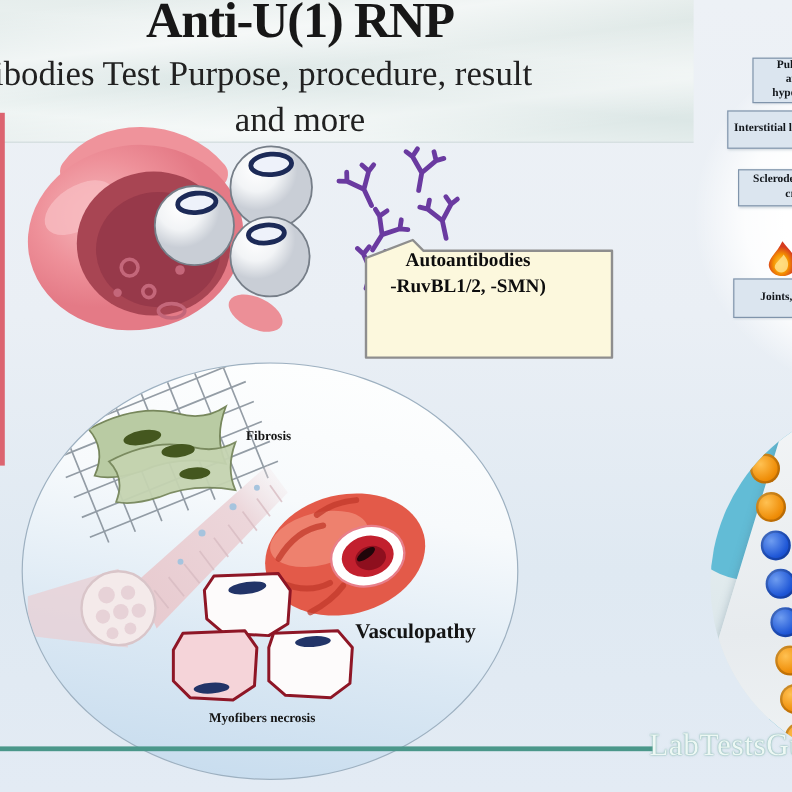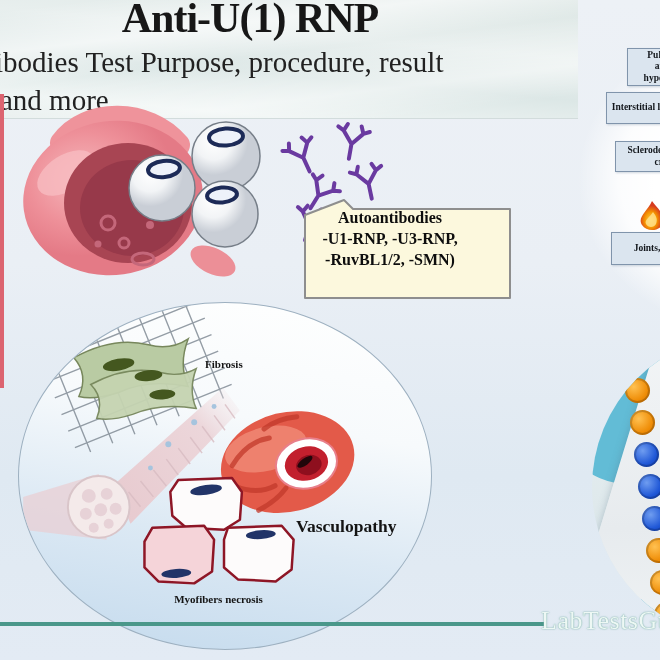--- a/index.html
+++ b/index.html
@@ -17,21 +17,21 @@
   }
   .page-title{
     position:absolute;left:0;top:-6px;width:500px;text-align:center;
     font-size:42px;font-weight:bold;color:#171717;letter-spacing:-1px;
   }
   .subtitle1{
     position:absolute;left:-5px;top:46px;white-space:nowrap;
     font-size:29px;color:#212121;
   }
   .subtitle2{
-    position:absolute;left:0;top:84px;width:500px;text-align:left;
+    position:absolute;left:0;top:84px;width:500px;text-align:center;
     font-size:29px;color:#212121;
   }
   .red-bar{position:absolute;left:0;top:94px;width:4px;height:294px;background:#dc6470;}
 
   
   .white-ellipse{
     position:absolute;left:578px;top:28px;width:340px;height:304px;border-radius:50%;
     background:radial-gradient(closest-side,#ffffff 55%,rgba(255,255,255,.85) 75%,rgba(255,255,255,0) 100%);
   }
   .flowbox{
@@ -182,21 +182,20 @@
         <path d="M0,18 L0,3 M0,3 L-10,-9 M-10,-9 L-16,-12 M-10,-9 L-7,-16 M0,3 L10,-9 M10,-9 L16,-12 M10,-9 L7,-16"></path>
         </g>
     </g>
   </svg>
 
   <svg class="callout-svg" viewBox="0 0 220 112">
     <path d="M7,22 L46,7 L55,16 L212,16 L212,105 L7,105 Z" fill="#fcf8dd" stroke="#8e8e8e" stroke-width="2" stroke-linejoin="round"></path>
   </svg>
   <div class="callout-text">
     <div>Autoantibodies</div>
-    <div>-U1-RNP, -U3-RNP,</div>
     <div>-RuvBL1/2, -SMN)</div>
   </div>
 
   <div class="patho-circle">
     <svg class="patho-svg" viewBox="0 0 414 348">
       <defs>
         <linearGradient id="fiberG" x1="0" y1="1" x2="1" y2="0">
           <stop offset="0%" stop-color="#e7c9ce"></stop>
             <stop offset="70%" stop-color="#ecd6da"></stop>
             <stop offset="100%" stop-color="#f2e4e6" stop-opacity="0"></stop>

